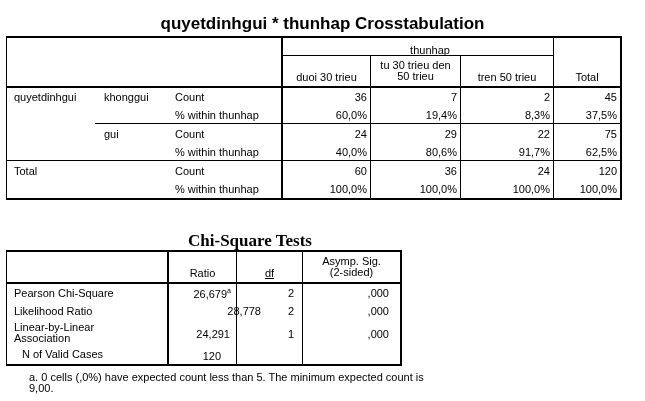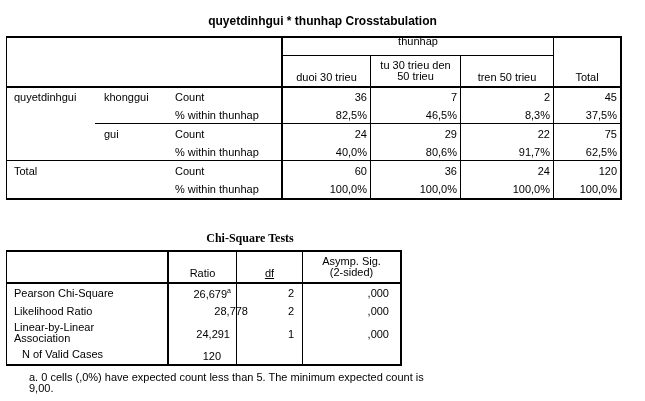--- a/index.html
+++ b/index.html
@@ -1,18 +1,18 @@
 <!DOCTYPE html>
 <html><head>
 <meta charset="utf-8">
 <style>
   html, body { margin:0; padding:0; background:#ffffff; }
   body { width:645px; height:401px; position:relative; overflow:hidden;
          font-family:"Liberation Sans", sans-serif; font-size:11px; color:#000; }
-  .title { position:absolute; font-weight:bold; font-size:12px; text-align:center; }
+  .title { position:absolute; font-weight:bold; font-size:17px; text-align:center; }
   .abs { position:absolute; white-space:nowrap; }
   .line { position:absolute; background:#000; }
   .r { text-align:right; }
   .c { text-align:center; }
 </style>
 </head>
 <body>
 
 <div class="title" style="left:0;top:14px;width:645px;">quyetdinhgui * thunhap Crosstabulation</div>
 
@@ -22,21 +22,21 @@
 <div class="line" style="left:620px;top:36px;width:2px;height:164px;"></div>
 <div class="line" style="left:6px;top:86px;width:616px;height:2px;"></div>
 <div class="line" style="left:281px;top:36px;width:2px;height:164px;"></div>
 <div class="line" style="left:370px;top:55px;width:1px;height:145px;"></div>
 <div class="line" style="left:460px;top:55px;width:1px;height:145px;"></div>
 <div class="line" style="left:553px;top:36px;width:1px;height:164px;"></div>
 <div class="line" style="left:281px;top:55px;width:273px;height:1px;"></div>
 <div class="line" style="left:95px;top:123px;width:527px;height:1px;"></div>
 <div class="line" style="left:6px;top:160px;width:616px;height:1px;"></div>
 
-<div class="abs c" style="left:283px;top:35px;width:270px;">thunhap</div>
+<div class="abs c" style="left:283px;top:44px;width:270px;padding-left:12px;">thunhap</div>
 <div class="abs c" style="left:283px;top:71px;width:87px;">duoi 30 trieu</div>
 <div class="abs c" style="left:371px;top:59px;width:89px;">tu 30 trieu den</div>
 <div class="abs c" style="left:371px;top:70px;width:89px;">50 trieu</div>
 <div class="abs c" style="left:461px;top:71px;width:92px;">tren 50 trieu</div>
 <div class="abs c" style="left:554px;top:71px;width:66px;">Total</div>
 
 <div class="abs" style="left:14px;top:91px;">quyetdinhgui</div>
 <div class="abs" style="left:104px;top:91px;">khonggui</div>
 <div class="abs" style="left:175px;top:91px;">Count</div>
 <div class="abs" style="left:175px;top:109px;">% within thunhap</div>
@@ -44,22 +44,22 @@
 <div class="abs" style="left:175px;top:128px;">Count</div>
 <div class="abs" style="left:175px;top:146px;">% within thunhap</div>
 <div class="abs" style="left:14px;top:165px;">Total</div>
 <div class="abs" style="left:175px;top:165px;">Count</div>
 <div class="abs" style="left:175px;top:183px;">% within thunhap</div>
 
 <div class="abs r" style="left:283px;top:91px;width:84px;">36</div>
 <div class="abs r" style="left:371px;top:91px;width:86px;">7</div>
 <div class="abs r" style="left:461px;top:91px;width:89px;">2</div>
 <div class="abs r" style="left:554px;top:91px;width:63px;">45</div>
-<div class="abs r" style="left:283px;top:109px;width:84px;">82,5%</div>
-<div class="abs r" style="left:371px;top:109px;width:86px;">46,5%</div>
+<div class="abs r" style="left:283px;top:109px;width:84px;">60,0%</div>
+<div class="abs r" style="left:371px;top:109px;width:86px;">19,4%</div>
 <div class="abs r" style="left:461px;top:109px;width:89px;">8,3%</div>
 <div class="abs r" style="left:554px;top:109px;width:63px;">37,5%</div>
 
 <div class="abs r" style="left:283px;top:128px;width:84px;">24</div>
 <div class="abs r" style="left:371px;top:128px;width:86px;">29</div>
 <div class="abs r" style="left:461px;top:128px;width:89px;">22</div>
 <div class="abs r" style="left:554px;top:128px;width:63px;">75</div>
 <div class="abs r" style="left:283px;top:146px;width:84px;">40,0%</div>
 <div class="abs r" style="left:371px;top:146px;width:86px;">80,6%</div>
 <div class="abs r" style="left:461px;top:146px;width:89px;">91,7%</div>
@@ -89,21 +89,21 @@
 <div class="abs c" style="left:237px;top:267px;width:65px;text-decoration:underline;">df</div>
 <div class="abs c" style="left:303px;top:255px;width:97px;">Asymp. Sig.</div>
 <div class="abs c" style="left:303px;top:266px;width:97px;">(2-sided)</div>
 
 <div class="abs" style="left:14px;top:287px;">Pearson Chi-Square</div>
 <div class="abs r" style="left:169px;top:287px;width:62px;"><span>26,679</span><sup style="font-size:7px;">a</sup></div>
 <div class="abs r" style="left:237px;top:287px;width:57px;">2</div>
 <div class="abs r" style="left:303px;top:287px;width:86px;">,000</div>
 
 <div class="abs" style="left:14px;top:305px;">Likelihood Ratio</div>
-<div class="abs r" style="left:167px;top:305px;width:61px;padding-left:20px;">28,778</div>
+<div class="abs r" style="left:180px;top:305px;width:61px;padding-left:20px;">28,778</div>
 <div class="abs r" style="left:237px;top:305px;width:57px;">2</div>
 <div class="abs r" style="left:303px;top:305px;width:86px;">,000</div>
 
 <div class="abs" style="left:14px;top:322px;line-height:11px;">Linear-by-Linear</div>
 <div class="abs" style="left:14px;top:333px;line-height:11px;">Association</div>
 <div class="abs r" style="left:169px;top:328px;width:61px;">24,291</div>
 <div class="abs r" style="left:237px;top:328px;width:57px;">1</div>
 <div class="abs r" style="left:303px;top:328px;width:86px;">,000</div>
 
 <div class="abs" style="left:14px;top:348px;padding-left:8px;">N of Valid Cases</div>

